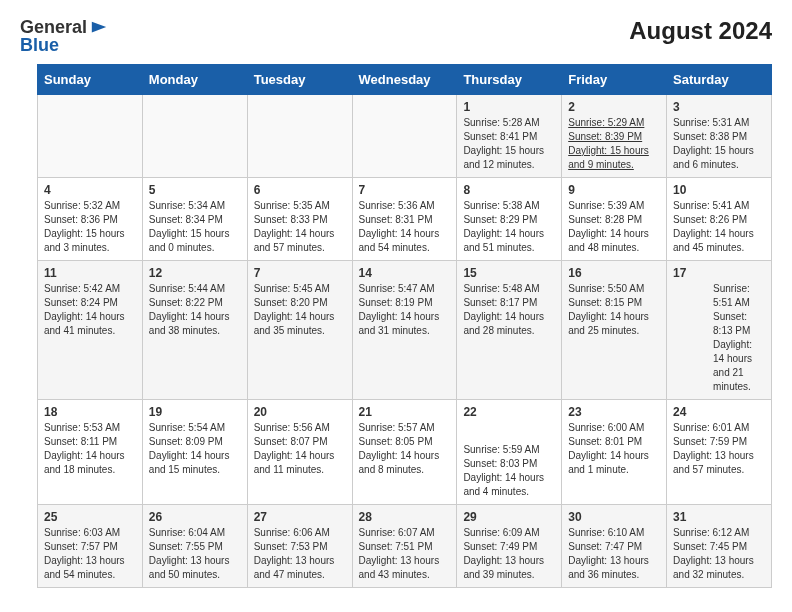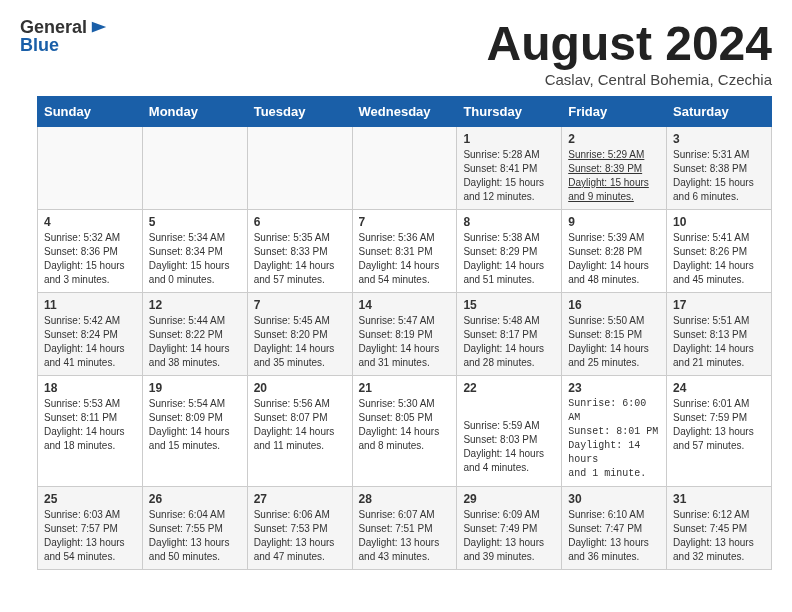--- a/index.html
+++ b/index.html
@@ -29,21 +29,21 @@
     .logo-blue { color: #1a5fa8; }
     .logo-icon {
       width: 18px;
       height: 18px;
       margin-left: 2px;
     }
     .title-block {
       text-align: right;
     }
     .month-year {
-      font-size: 48px;
+      font-size: 24px;
       font-weight: bold;
       color: #222;
       line-height: 1.1;
     }
     .location {
       font-size: 15px;
       color: #444;
     }
     .calendar {
       width: 100%;
@@ -106,21 +106,20 @@
           <polygon points="2,2 18,8 2,14" fill="#1a5fa8"></polygon>
         </svg>
       </div>
       <div style="margin-top:-2px;">
         <span class="logo-text logo-blue">Blue</span>
       </div>
     </div>
   </div>
   <div class="title-block">
     <div class="month-year">August 2024</div>
-    <div class="location">Caslav, Central Bohemia, Czechia</div>
   </div>
 </div>
 
 <div class="calendar-wrap">
   <table class="calendar">
     <thead>
       <tr>
       <th>Sunday</th>
           <th>Monday</th>
           <th>Tuesday</th>
@@ -247,21 +246,21 @@
           </td>
           <td>
             <span class="day-num">16</span>
             <div class="day-info" style="white-space: pre-line;">Sunrise: 5:50 AM
 Sunset: 8:15 PM
 Daylight: 14 hours
 and 25 minutes.</div>
           </td>
           <td>
             <span class="day-num">17</span>
-            <div class="day-info" style="white-space: pre-line;">Sunrise: 5:51 AM
+            <div class="day-info" style="white-space: pre-line; margin-left: 40px;">Sunrise: 5:51 AM
 Sunset: 8:13 PM
 Daylight: 14 hours
 and 21 minutes.</div>
           </td>
         </tr>
         <tr>
           <td>
             <span class="day-num">18</span>
             <div class="day-info" style="white-space: pre-line;">Sunrise: 5:53 AM
 Sunset: 8:11 PM
@@ -277,35 +276,35 @@
           </td>
           <td>
             <span class="day-num">20</span>
             <div class="day-info" style="white-space: pre-line;">Sunrise: 5:56 AM
 Sunset: 8:07 PM
 Daylight: 14 hours
 and 11 minutes.</div>
           </td>
           <td>
             <span class="day-num">21</span>
-            <div class="day-info" style="white-space: pre-line;">Sunrise: 5:30 AM
+            <div class="day-info" style="white-space: pre-line;">Sunrise: 5:57 AM
 Sunset: 8:05 PM
 Daylight: 14 hours
 and 8 minutes.</div>
           </td>
           <td>
             <span class="day-num">22</span>
             <div class="day-info" style="white-space: pre-line; margin-top: 24px;">Sunrise: 5:59 AM
 Sunset: 8:03 PM
 Daylight: 14 hours
 and 4 minutes.</div>
           </td>
           <td>
             <span class="day-num">23</span>
-            <div class="day-info" style="white-space: pre-line; font-family: Liberation Mono, monospace;">Sunrise: 6:00 AM
+            <div class="day-info" style="white-space: pre-line;">Sunrise: 6:00 AM
 Sunset: 8:01 PM
 Daylight: 14 hours
 and 1 minute.</div>
           </td>
           <td>
             <span class="day-num">24</span>
             <div class="day-info" style="white-space: pre-line;">Sunrise: 6:01 AM
 Sunset: 7:59 PM
 Daylight: 13 hours
 and 57 minutes.</div>

